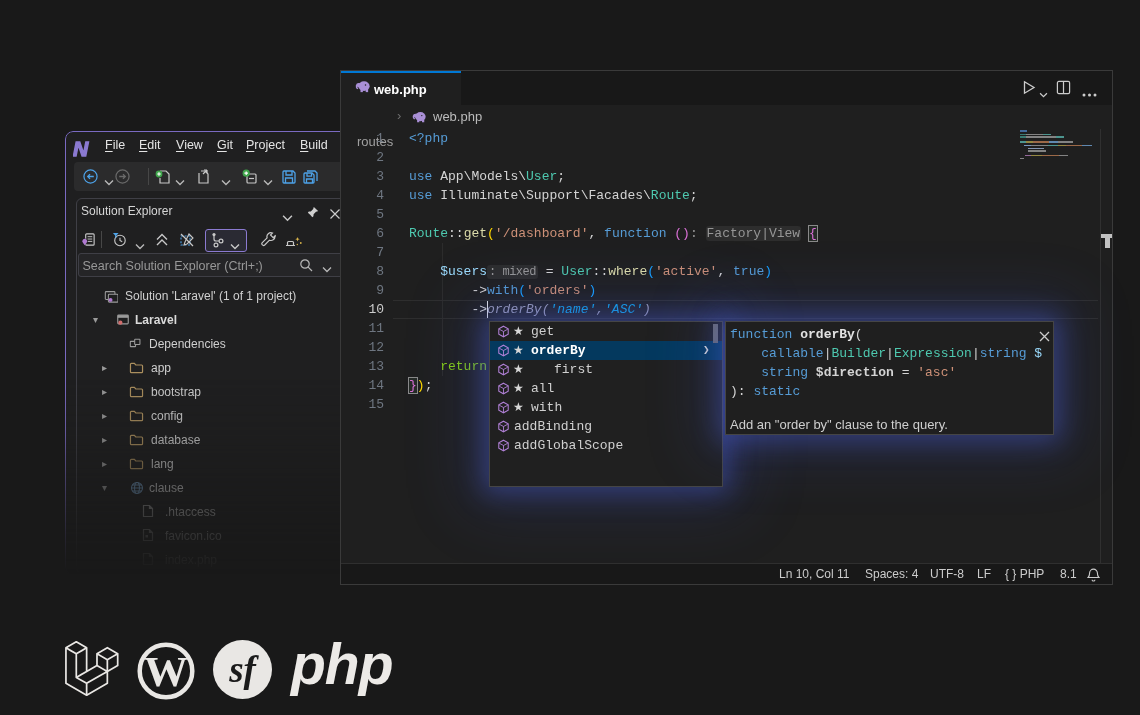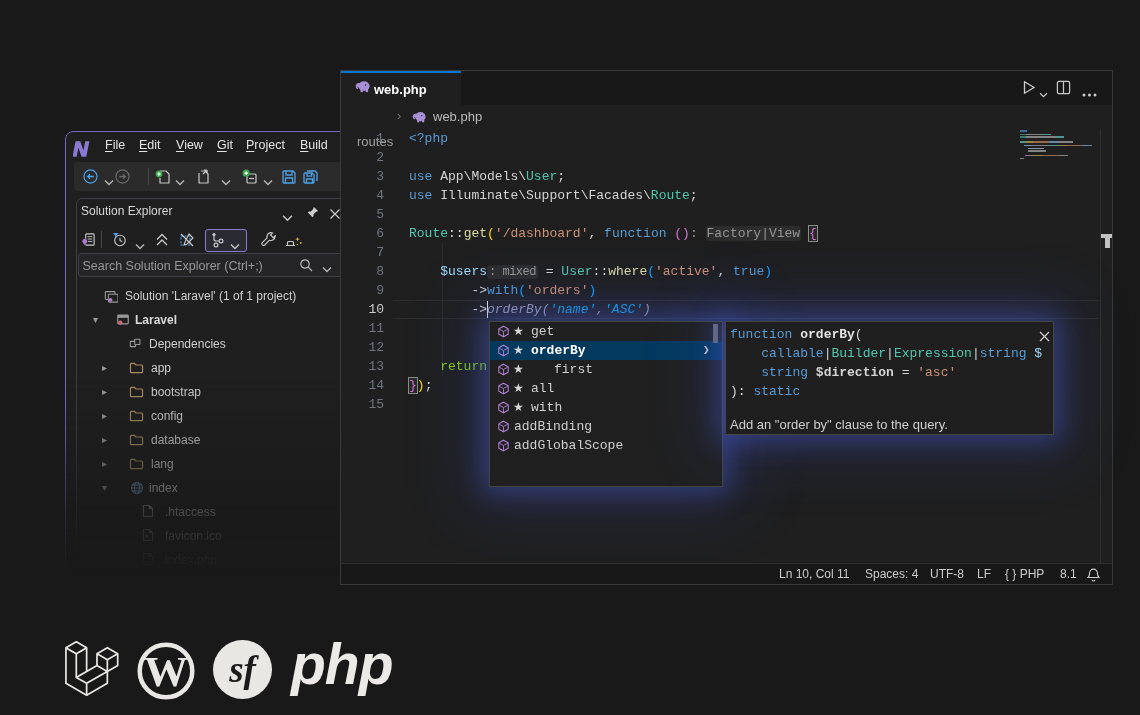--- a/index.html
+++ b/index.html
@@ -270,21 +270,21 @@
               </svg></span>
           <span class="lbl" style="left:74px;">lang</span>
         </div>
         <div class="trow" style="left:0;top:277px;width:100%;">
           <span class="chev" style="left:25px;">▾</span>
           <span class="ticon" style="left:53px;top:5px;"><svg width="14" height="14" viewBox="0 0 16 16">
                 <circle cx="8" cy="8" r="6.3" fill="none" stroke="#6d93b8" stroke-width="1.2"></circle>
                 <ellipse cx="8" cy="8" rx="2.8" ry="6.3" fill="none" stroke="#6d93b8" stroke-width="1.2"></ellipse>
                 <path d="M1.7 8 h12.6 M2.6 4.5 h10.8 M2.6 11.5 h10.8" stroke="#6d93b8" stroke-width="1.2" fill="none"></path>
               </svg></span>
-          <span class="lbl" style="left:72px;">index</span>
+          <span class="lbl" style="left:72px;">clause</span>
         </div>
         <div class="trow" style="left:0;top:301px;width:100%;">
           <span class="ticon" style="left:65px;top:4px;"><svg width="12" height="14" viewBox="0 0 12 14">
                 <path d="M1.5 1.5 h6 l3 3 v8 h-9 z M7.5 1.5 v3 h3" fill="none" stroke="#9b9b9b" stroke-width="1.2"></path>
               </svg></span>
           <span class="lbl" style="left:88px;">.htaccess</span>
         </div>
         <div class="trow" style="left:0;top:325px;width:100%;">
           <span class="ticon" style="left:65px;top:4px;"><svg width="12" height="14" viewBox="0 0 12 14">
                 <path d="M1.5 1.5 h6 l3 3 v8 h-9 z M7.5 1.5 v3 h3" fill="none" stroke="#9b9b9b" stroke-width="1.2"></path>

